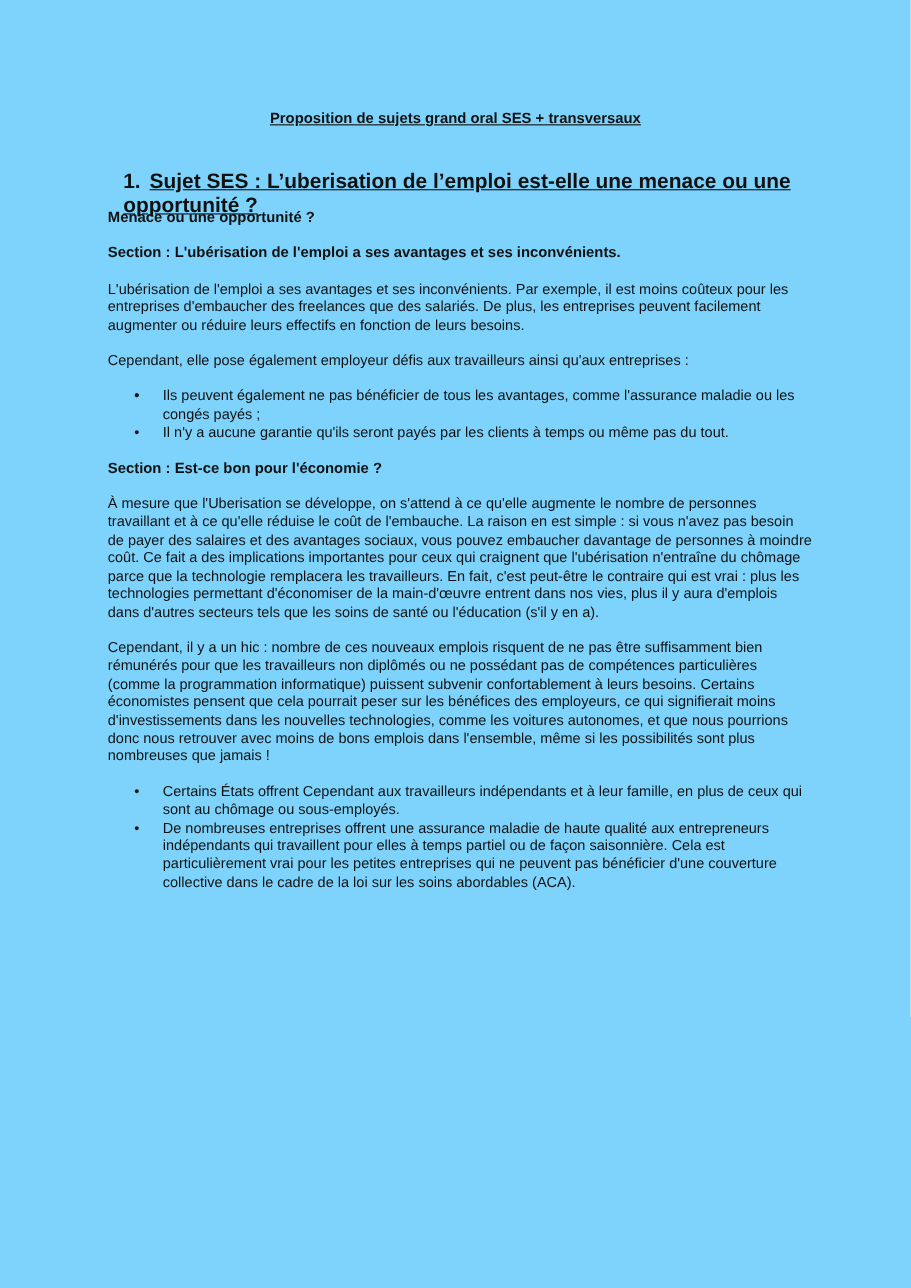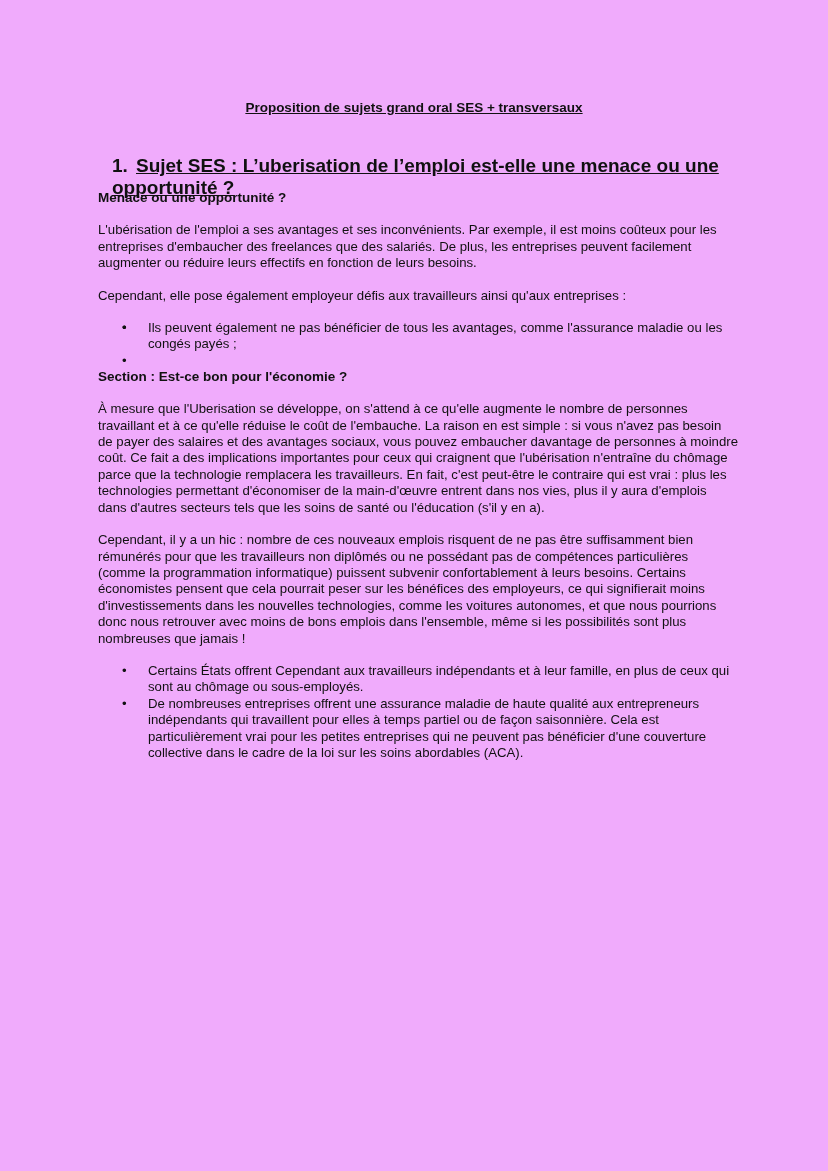--- a/index.html
+++ b/index.html
@@ -1,20 +1,20 @@
 <!DOCTYPE html>
 <html><head>
   <meta charset="utf-8">
   <style>
     html, body { margin: 0; padding: 0; background: #ffffff; }
     body {
       width: 828px; height: 1171px; position: relative; overflow: hidden;
       font-family: "Liberation Sans", sans-serif; color: #111111;
     }
-    .page { position: absolute; left: 0; top: 0; width: 828px; height: 1171px; background: #f0abfc; }
+    .page { position: absolute; left: 0; top: 0; width: 828px; height: 1171px; background: #7dd3fc; }
     .title {
       position: absolute; top: 100px; left: 0; width: 828px; text-align: center;
       font-weight: bold; font-size: 13.5px; text-decoration: underline;
     }
     .subject {
       position: absolute; top: 155px; left: 112px; font-size: 19px; font-weight: bold; 
     }
     .subject .num { display: inline-block; width: 24px; }
     .subject .txt { text-decoration: underline; }
     .content { position: absolute; left: 98px; top: 190px; width: 640px; font-size: 13.2px; line-height: 16.4px; }
@@ -29,26 +29,27 @@
 
 <div class="page">
   <div class="title">Proposition de sujets grand oral SES + transversaux</div>
   <div class="subject">
     <span class="num">1.</span><span class="txt">Sujet SES : L’uberisation de l’emploi est-elle une menace ou une opportunité ?</span>
   </div>
 
   <div class="content">
     <div class="h">Menace ou une opportunité ?</div>
 
+    <div class="h">Section : L'ubérisation de l'emploi a ses avantages et ses inconvénients.</div>
     <div class="p">L'ubérisation de l'emploi a ses avantages et ses inconvénients. Par exemple, il est moins coûteux pour les entreprises d'embaucher des freelances que des salariés. De plus, les entreprises peuvent facilement augmenter ou réduire leurs effectifs en fonction de leurs besoins.</div>
     <div class="p">Cependant, elle pose également employeur défis aux travailleurs ainsi qu'aux entreprises :</div>
     <ul class="b">
       <li><span class="dot">•</span></li>
       <li><span class="dot">•</span><span>Ils peuvent également ne pas bénéficier de tous les avantages, comme l'assurance maladie ou les congés payés ;</span></li>
-      <li><span class="dot">•</span></li>
+      <li><span class="dot">•</span><span>Il n'y a aucune garantie qu'ils seront payés par les clients à temps ou même pas du tout.</span></li>
     </ul>
 
     <div class="h">Section : Est-ce bon pour l'économie ?</div>
     <div class="p">À mesure que l'Uberisation se développe, on s'attend à ce qu'elle augmente le nombre de personnes travaillant et à ce qu'elle réduise le coût de l'embauche. La raison en est simple : si vous n'avez pas besoin de payer des salaires et des avantages sociaux, vous pouvez embaucher davantage de personnes à moindre coût. Ce fait a des implications importantes pour ceux qui craignent que l'ubérisation n'entraîne du chômage parce que la technologie remplacera les travailleurs. En fait, c'est peut-être le contraire qui est vrai : plus les technologies permettant d'économiser de la main-d'œuvre entrent dans nos vies, plus il y aura d'emplois dans d'autres secteurs tels que les soins de santé ou l'éducation (s'il y en a).</div>
     <div class="p">Cependant, il y a un hic : nombre de ces nouveaux emplois risquent de ne pas être suffisamment bien rémunérés pour que les travailleurs non diplômés ou ne possédant pas de compétences particulières (comme la programmation informatique) puissent subvenir confortablement à leurs besoins. Certains économistes pensent que cela pourrait peser sur les bénéfices des employeurs, ce qui signifierait moins d'investissements dans les nouvelles technologies, comme les voitures autonomes, et que nous pourrions donc nous retrouver avec moins de bons emplois dans l'ensemble, même si les possibilités sont plus nombreuses que jamais !</div>
 
     <ul class="b">
       <li><span class="dot">•</span><span>Certains États offrent Cependant aux travailleurs indépendants et à leur famille, en plus de ceux qui sont au chômage ou sous-employés.</span></li>
       <li><span class="dot">•</span><span>De nombreuses entreprises offrent une assurance maladie de haute qualité aux entrepreneurs indépendants qui travaillent pour elles à temps partiel ou de façon saisonnière. Cela est particulièrement vrai pour les petites entreprises qui ne peuvent pas bénéficier d'une couverture collective dans le cadre de la loi sur les soins abordables (ACA).</span></li>
     </ul>

